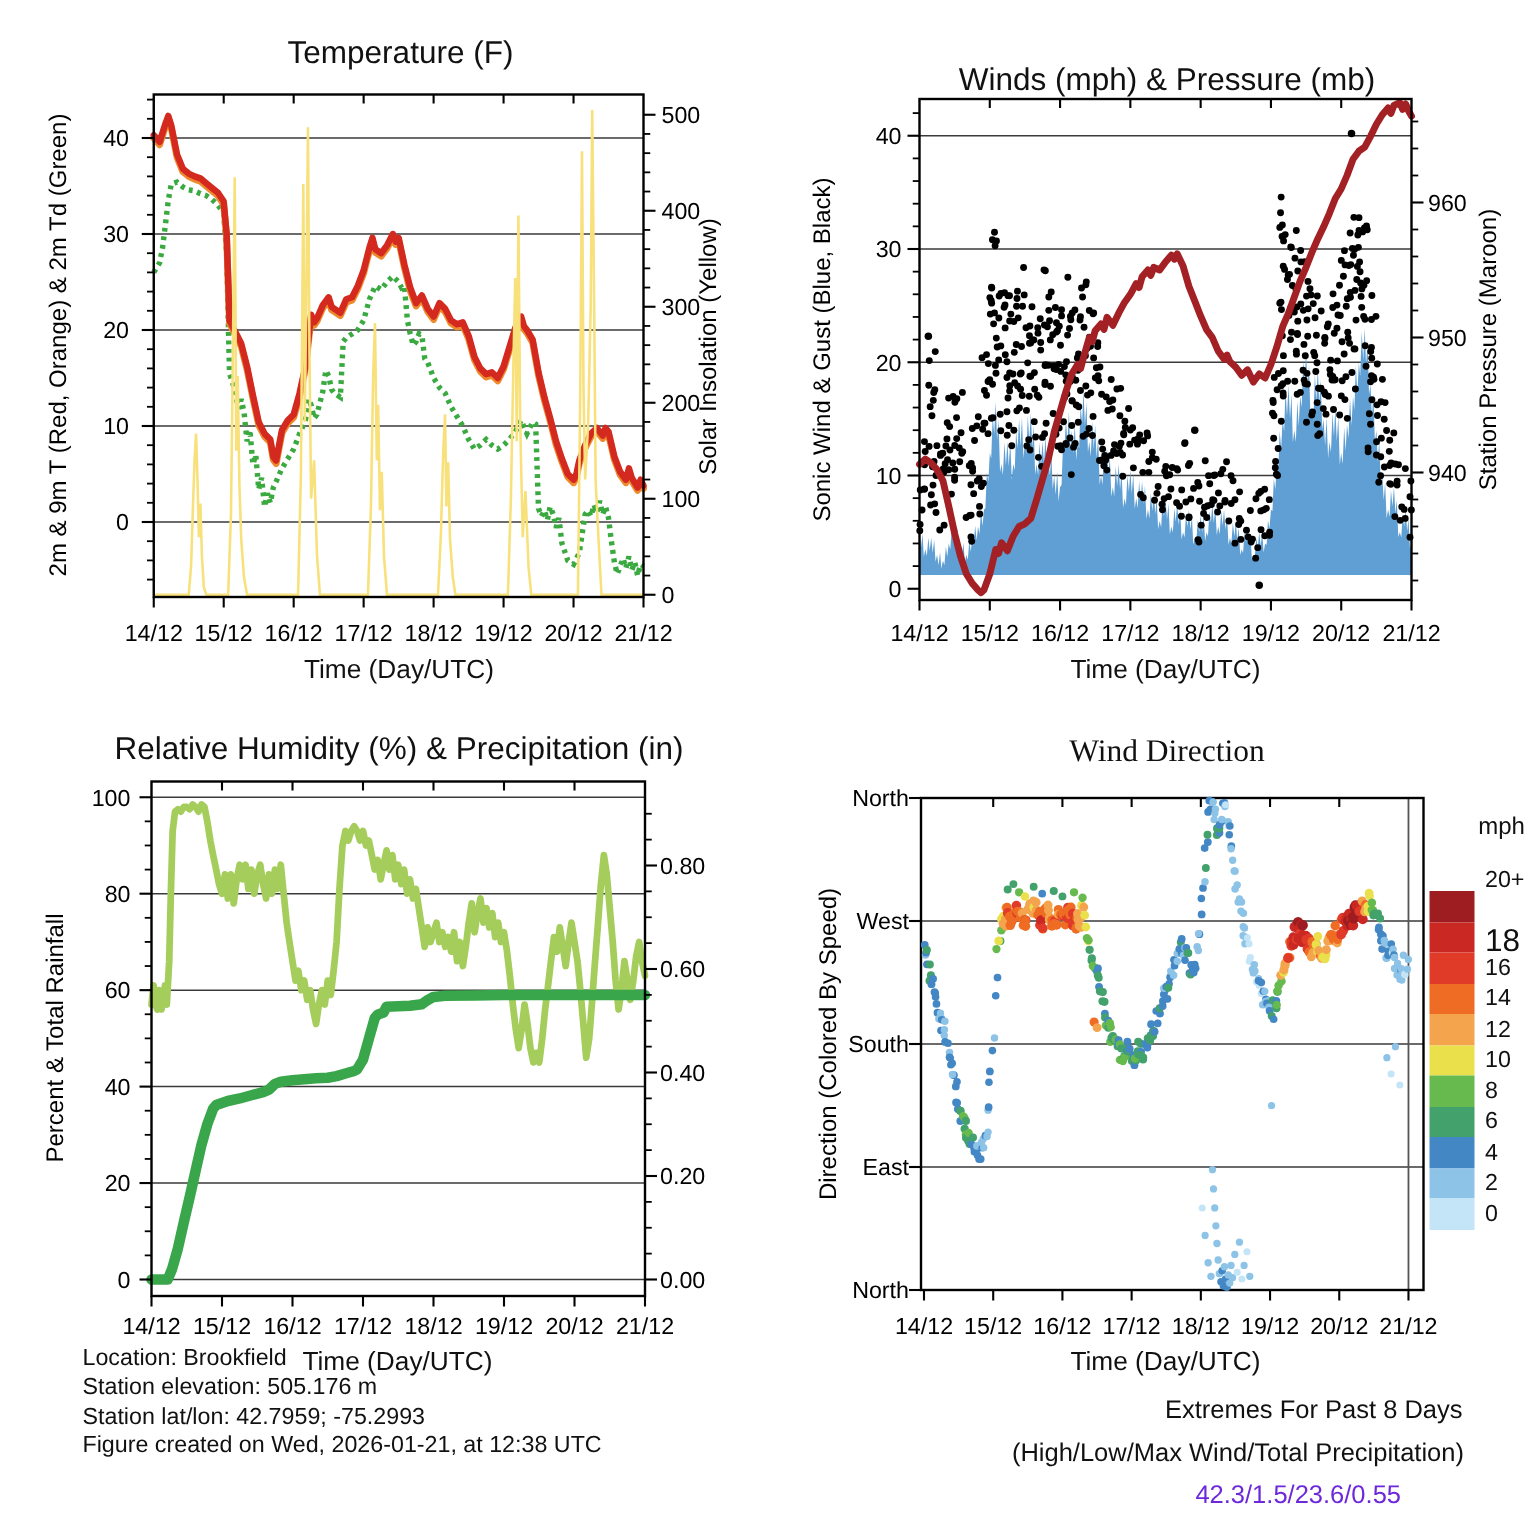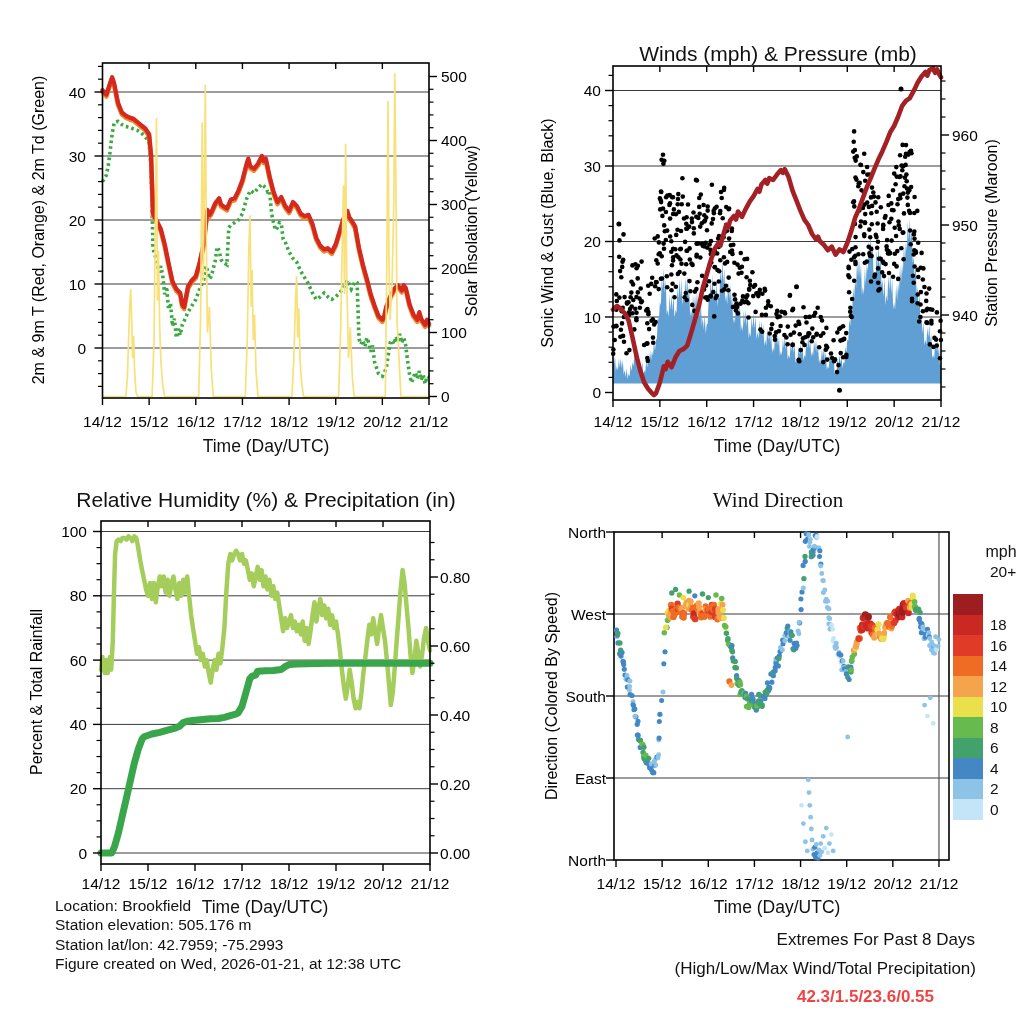--- a/index.html
+++ b/index.html
@@ -3,29 +3,30 @@
 <meta charset="utf-8">
 <style>
   html,body{margin:0;padding:0;background:#fff;}
   #stage{position:relative;width:1024px;height:1024px;background:#fff;overflow:hidden;
          font-family:"Liberation Sans",sans-serif;color:#111;}
   .abs{position:absolute;}
   .ptitle{font-size:21px;text-align:center;white-space:nowrap;}
   .xtitle{font-size:17.5px;text-align:center;white-space:nowrap;}
   .fline{font-size:15.5px;line-height:19.4px;white-space:nowrap;}
   .rline{font-size:17px;white-space:nowrap;text-align:right;}
-  .extreme{color:#ef4444;font-weight:bold;}
+  .extreme{color:#6d28d9;font-weight:normal;}
   #cbtitle{font-size:16px;text-align:center;}
   svg text{font-family:"Liberation Sans",sans-serif;}
 </style>
 </head>
 <body>
 
 <div id="stage">
 
+  <div class="abs ptitle" style="left:67px;top:24px;width:400px;">Temperature (F)</div>
   <div class="abs ptitle" style="left:578px;top:42px;width:400px;">Winds (mph) &amp; Pressure (mb)</div>
   <div class="abs ptitle" style="left:25px;top:488px;width:482px;">Relative Humidity (%) &amp; Precipitation (in)</div>
   <div class="abs ptitle" style="left:578px;top:488px;width:400px;font-family:Liberation Serif, serif;">Wind Direction</div>
 
   <div class="abs xtitle" style="left:116px;top:436px;width:300px;">Time (Day/UTC)</div>
   <div class="abs xtitle" style="left:627px;top:436px;width:300px;">Time (Day/UTC)</div>
   <div class="abs xtitle" style="left:115px;top:897px;width:300px;">Time (Day/UTC)</div>
   <div class="abs xtitle" style="left:627px;top:897px;width:300px;">Time (Day/UTC)</div>
 
   <svg id="plot" class="abs" style="left:0;top:0;" width="1024" height="1024" viewBox="0 0 1024 1024">
@@ -1542,23 +1543,23 @@
     <text x="477" y="231" transform="rotate(-90 477 231)" text-anchor="middle" font-size="16">Solar Insolation (Yellow)</text>
     <text x="553" y="233" transform="rotate(-90 553 233)" text-anchor="middle" font-size="16">Sonic Wind &amp; Gust (Blue, Black)</text>
     <text x="997" y="233" transform="rotate(-90 997 233)" text-anchor="middle" font-size="16">Station Pressure (Maroon)</text>
     <text x="42" y="692" transform="rotate(-90 42 692)" text-anchor="middle" font-size="16">Percent &amp; Total Rainfall</text>
     <text x="557" y="696" transform="rotate(-90 557 696)" text-anchor="middle" font-size="16">Direction (Colored By Speed)</text>
   </svg>
 
   <div id="cbtitle" class="abs" style="left:978px;top:543px;width:46px;">mph</div>
   <div id="colorbar" class="abs" style="left:0;top:0;width:0;height:0;">
       <div class="abs" style="left: 953px; top: 594px; width: 30px; height: 20.5px; background: rgb(157, 29, 32);"></div>
-      <div class="abs" style="left: 990px; top: 563px; font-size: 15.5px;">20+</div>
+      <div class="abs" style="left: 990px; top: 578px; font-size: 15.5px;">20+</div>
       <div class="abs" style="left: 953px; top: 614.5px; width: 30px; height: 20.5px; background: rgb(201, 40, 35);"></div>
-      <div class="abs" style="left: 990px; top: 616px; font-size: 15px;">18</div>
+      <div class="abs" style="left: 990px; top: 616px; font-size: 21px;">18</div>
       <div class="abs" style="left: 953px; top: 635px; width: 30px; height: 20.5px; background: rgb(224, 58, 40);"></div>
       <div class="abs" style="left: 990px; top: 636.5px; font-size: 15.5px;">16</div>
       <div class="abs" style="left: 953px; top: 655.5px; width: 30px; height: 20.5px; background: rgb(238, 108, 35);"></div>
       <div class="abs" style="left: 990px; top: 657px; font-size: 15.5px;">14</div>
       <div class="abs" style="left: 953px; top: 676px; width: 30px; height: 20.5px; background: rgb(245, 164, 78);"></div>
       <div class="abs" style="left: 990px; top: 677.5px; font-size: 15.5px;">12</div>
       <div class="abs" style="left: 953px; top: 696.5px; width: 30px; height: 20.5px; background: rgb(233, 224, 75);"></div>
       <div class="abs" style="left: 990px; top: 698px; font-size: 15.5px;">10</div>
       <div class="abs" style="left: 953px; top: 717px; width: 30px; height: 20.5px; background: rgb(103, 186, 77);"></div>
       <div class="abs" style="left: 990px; top: 718.5px; font-size: 15.5px;">8</div>

